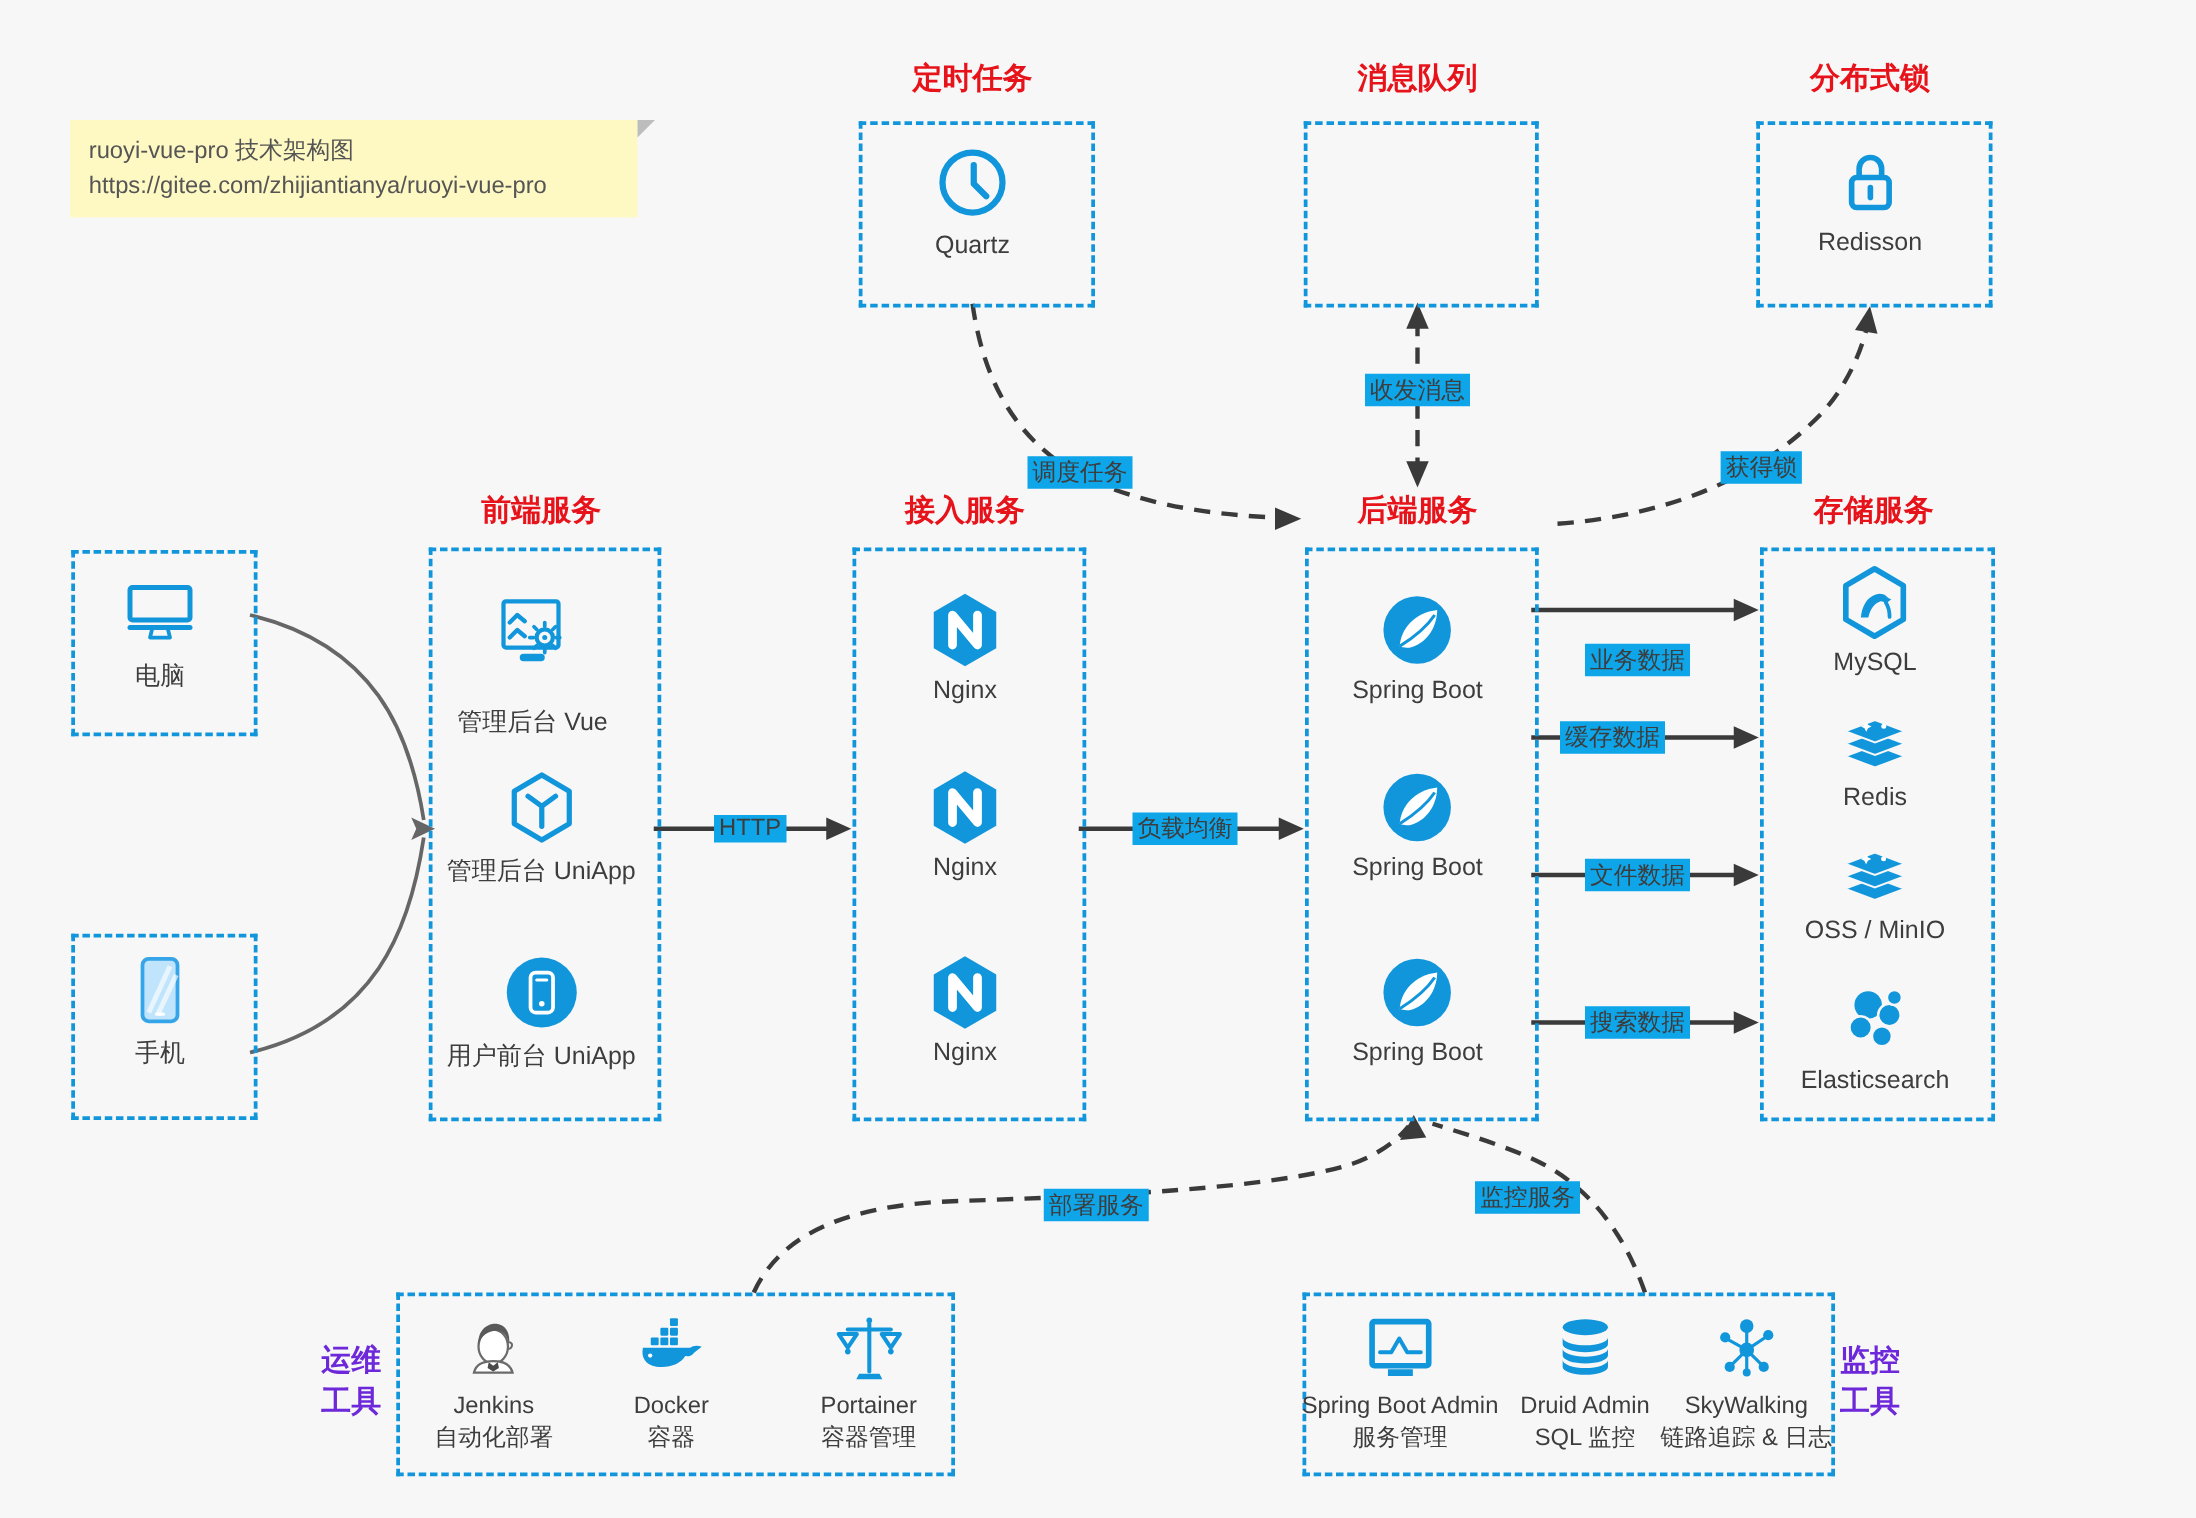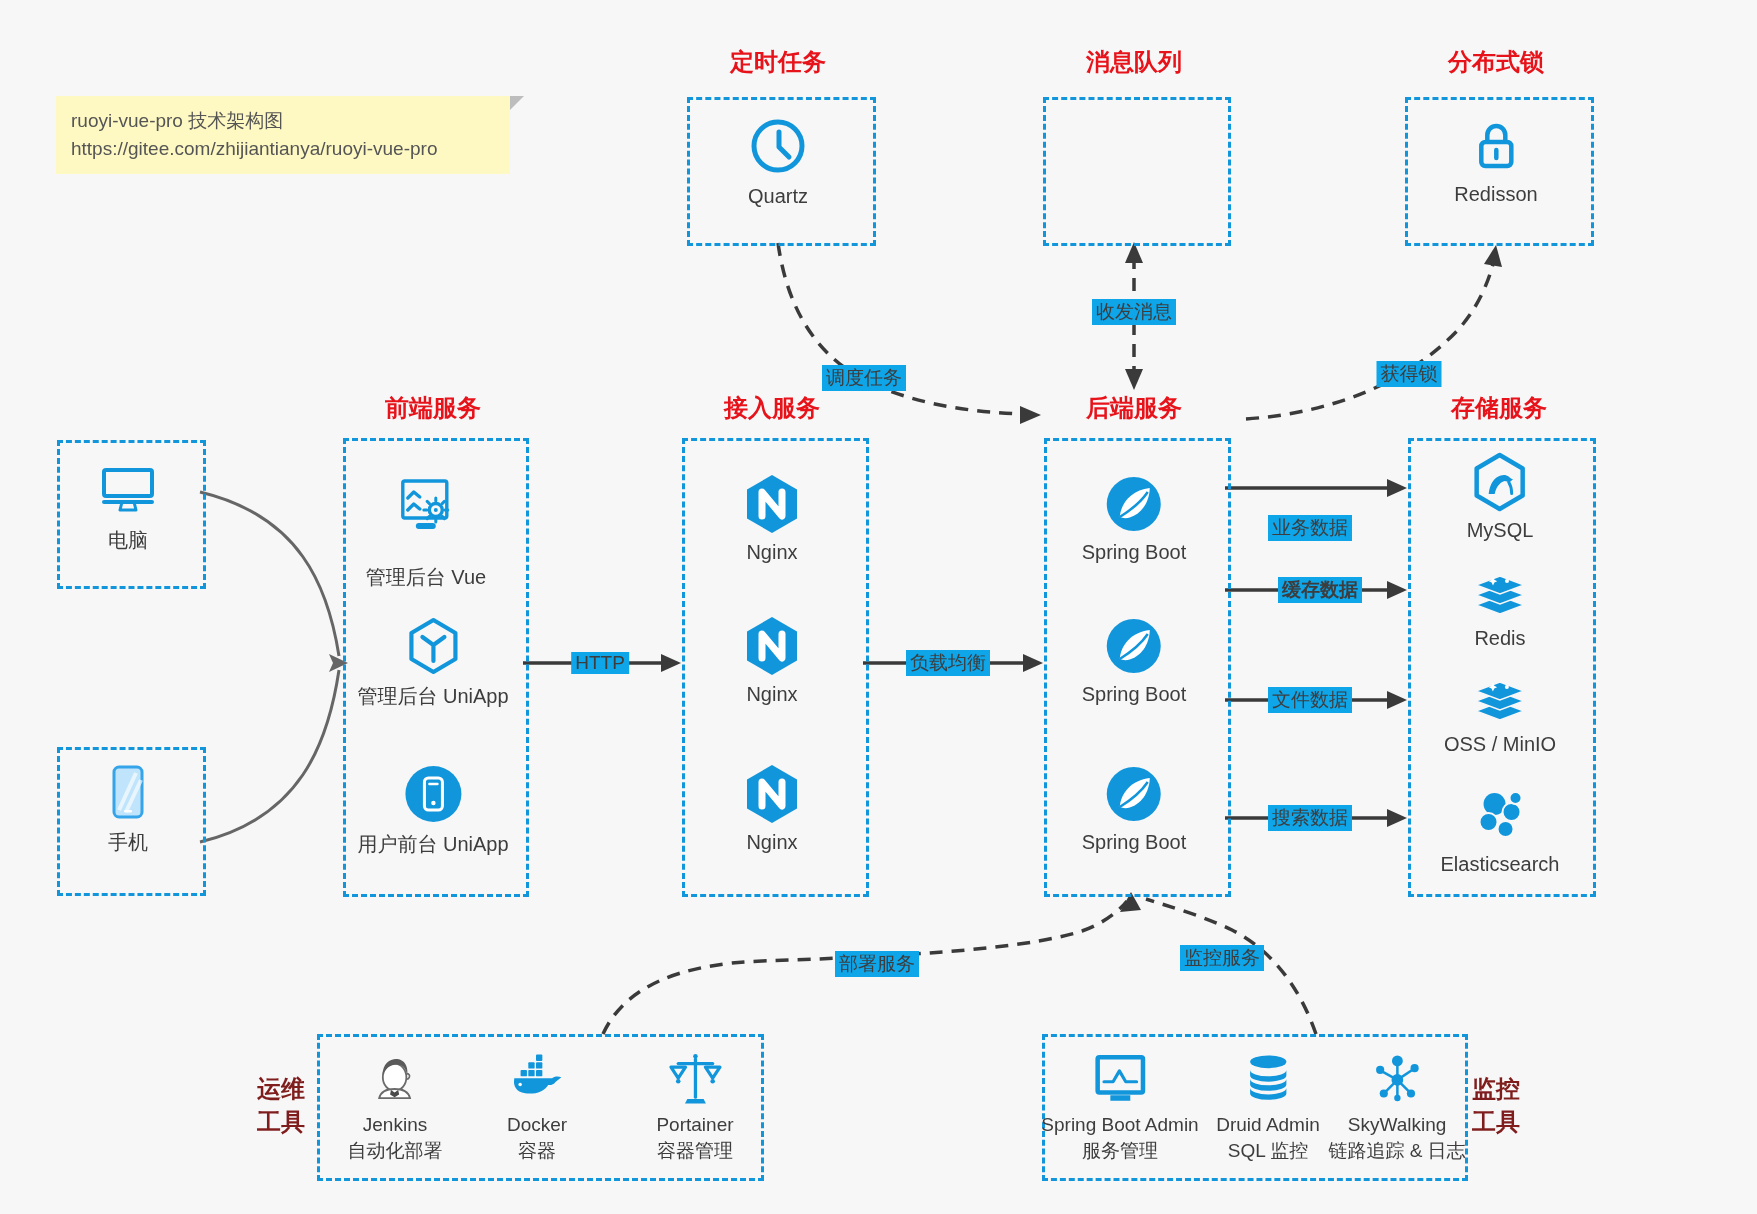--- a/index.html
+++ b/index.html
@@ -1,21 +1,21 @@
 <!DOCTYPE html>
 <html><head>
 <meta charset="utf-8">
 <style>
   html,body{margin:0;padding:0;background:#f7f7f8;}
   body{font-family:"Liberation Sans","DejaVu Sans",sans-serif;}
   .canvas{position:relative;width:1757px;height:1214px;background:#f7f7f8;overflow:hidden;}
   .edges{position:absolute;left:0;top:0;z-index:1;}
   .gbox{position:absolute;border:3px dashed #1296db;z-index:2;}
   .gtitle{position:absolute;transform:translateX(-50%);font-size:24px;font-weight:bold;color:#e7131a;white-space:nowrap;z-index:4;}
-  .side-title{position:absolute;transform:translateX(-50%);font-size:24px;font-weight:bold;color:#7f1d1d;text-align:right;line-height:33px;white-space:nowrap;z-index:4;}
+  .side-title{position:absolute;transform:translateX(-50%);font-size:24px;font-weight:bold;color:#6d28d9;text-align:right;line-height:33px;white-space:nowrap;z-index:4;}
   .node{position:absolute;transform:translateX(-50%);display:flex;flex-direction:column;align-items:center;z-index:3;}
   .node .ic{width:64px;height:64px;}
   .node .ic.sm{width:58px;height:58px;}
   .node .lbl{margin-top:5px;font-size:20px;color:#3d3d3d;white-space:nowrap;text-align:center;}
   .node .lbl2{margin-top:4px;font-size:19px;line-height:26px;color:#3d3d3d;white-space:nowrap;text-align:center;}
   .elabel{position:absolute;transform:translate(-50%,-50%);font-size:19px;color:#3d3d3d;background:#0ea5e9;padding:0 4px;white-space:nowrap;z-index:5;}
   .note{position:absolute;left:56px;top:96px;width:424px;background:#fef9c3;padding:11px 15px;font-size:19px;line-height:28px;color:#555;z-index:4;}
   .note .fold{position:absolute;right:-14px;top:0;width:0;height:0;border-left:14px solid #bdbdbd;border-bottom:14px solid transparent;}
 </style>
 </head>
@@ -392,19 +392,19 @@
       <div>链路追踪 &amp; 日志</div>
     </div>
   </div>
 
   <span class="elabel" style="left:600px;top:663px;">HTTP</span>
   <span class="elabel" style="left:948px;top:663px;">负载均衡</span>
   <span class="elabel" style="left:864px;top:378px;">调度任务</span>
   <span class="elabel" style="left:1134px;top:312px;">收发消息</span>
   <span class="elabel" style="left:1409px;top:374px;">获得锁</span>
   <span class="elabel" style="left:1310px;top:488px;margin-top:40px;">业务数据</span>
-  <span class="elabel" style="left:1320px;top:590px;font-weight:bold;">缓存数据</span>
+  <span class="elabel" style="left:1290px;top:590px;">缓存数据</span>
   <span class="elabel" style="left:1310px;top:700px;">文件数据</span>
   <span class="elabel" style="left:1310px;top:818px;">搜索数据</span>
   <span class="elabel" style="left:877px;top:964px;">部署服务</span>
   <span class="elabel" style="left:1222px;top:958px;">监控服务</span>
 
 </div>
 
 </body></html>

